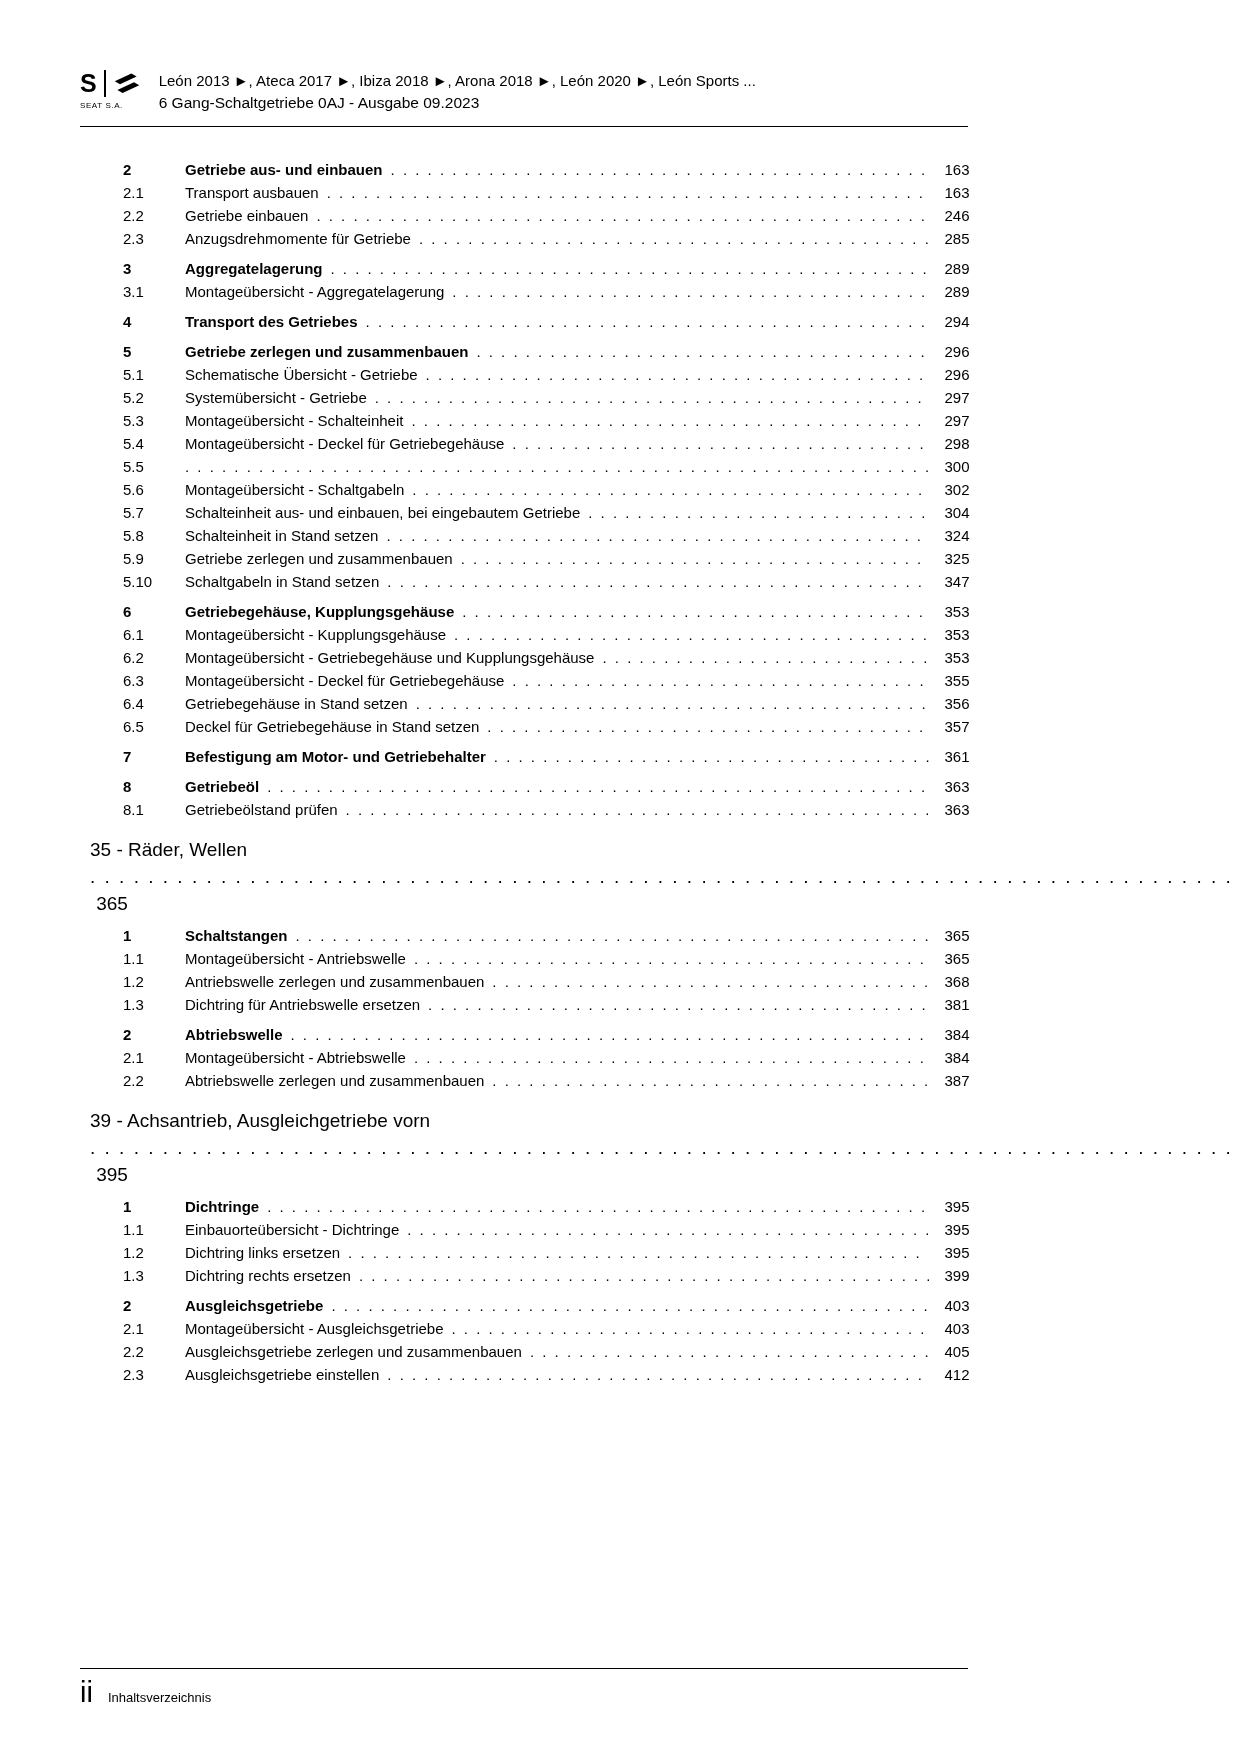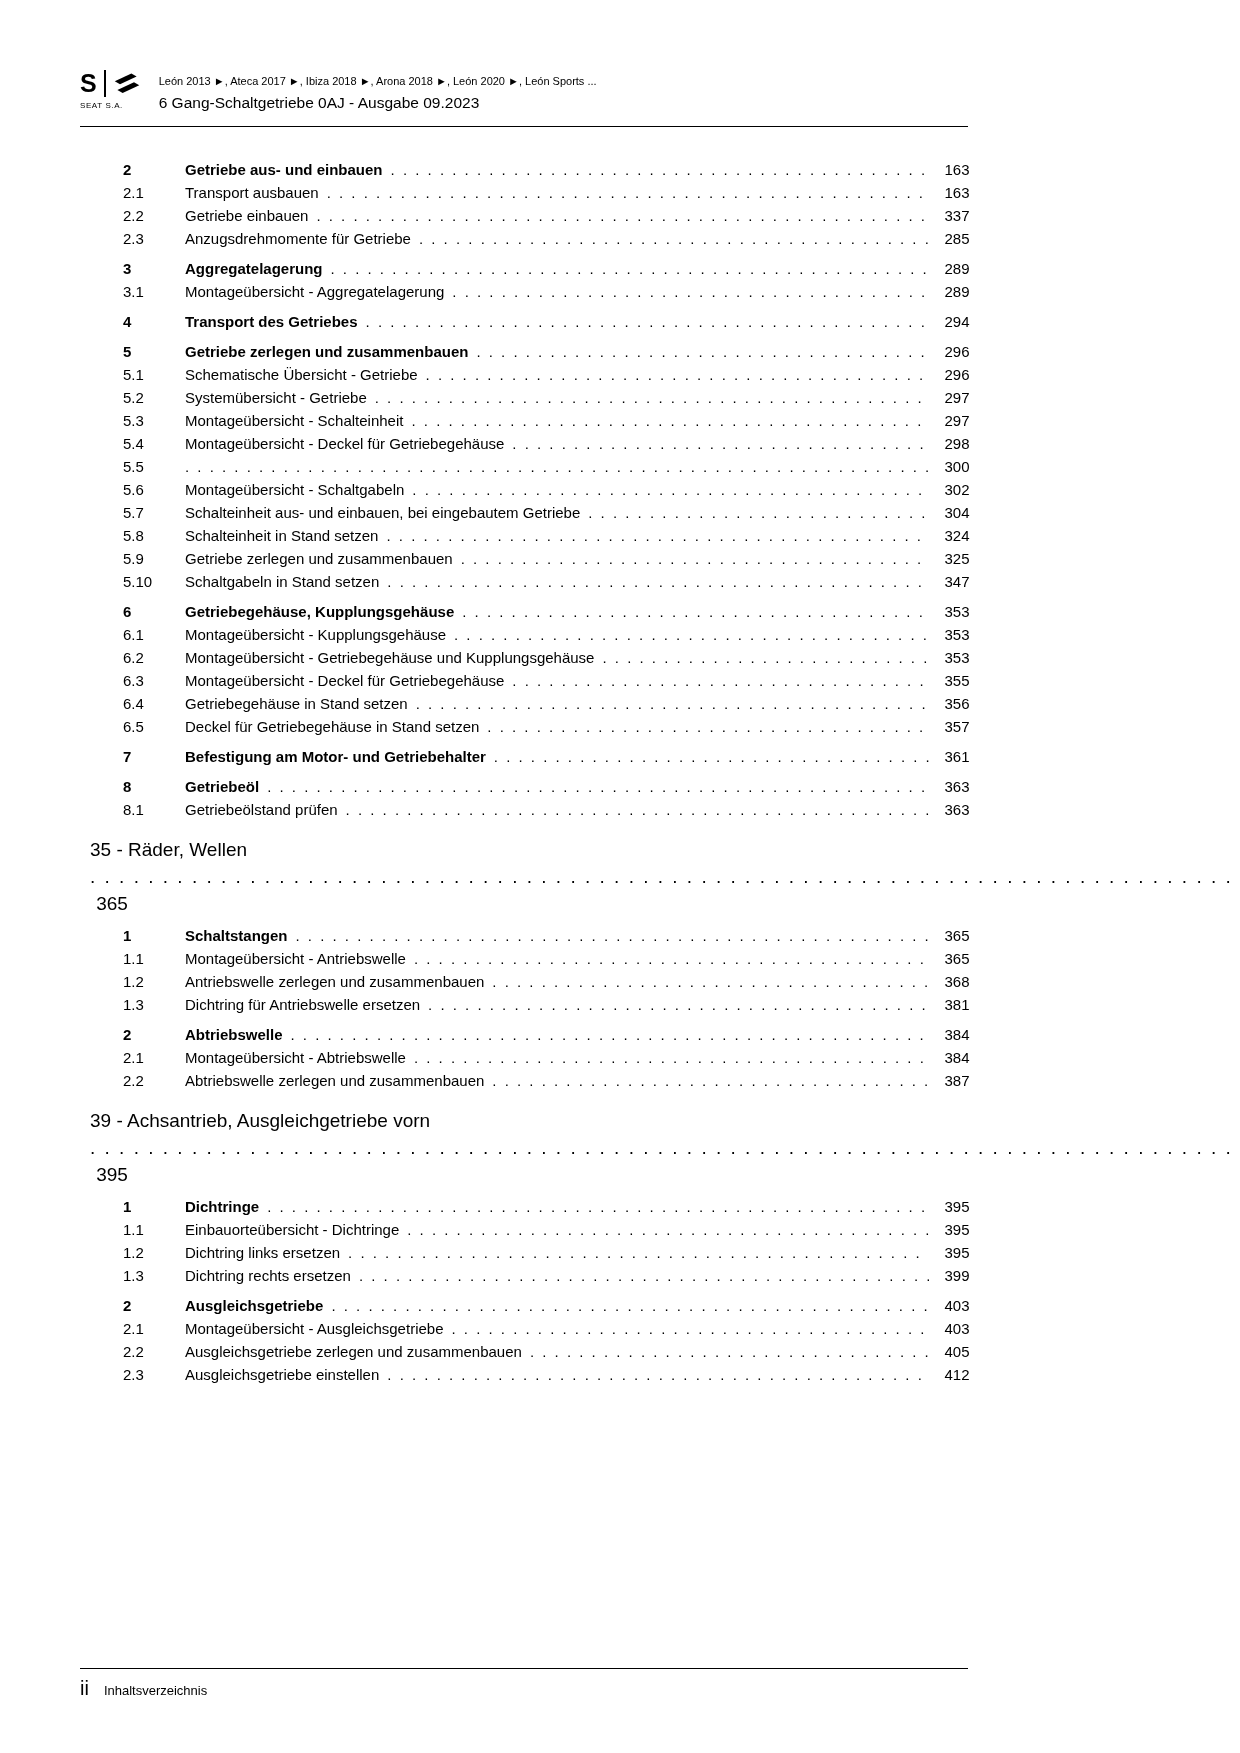--- a/index.html
+++ b/index.html
@@ -22,21 +22,21 @@
     display: flex;
     align-items: flex-start;
   }
   .logo-block { display: flex; flex-direction: column; margin-right: 18px; }
   .logo-top { display: flex; align-items: center; height: 30px; }
   .logo-s { font-weight: 700; font-size: 25px; line-height: 1; }
   .logo-divider { width: 2px; height: 27px; background: #000; margin: 0 7px; }
   .logo-emblem svg { display: block; }
   .brand { font-size: 8px; letter-spacing: 0.6px; margin-top: 3px; white-space: nowrap; }
   .header-text { padding-top: 2px; }
-  .models { font-size: 11px; line-height: 22px; white-space: nowrap; }
+  .models { font-size: 15px; line-height: 22px; white-space: nowrap; }
   .subtitle { font-size: 15.5px; line-height: 22px; white-space: nowrap; }
   .header-rule {
     position: absolute;
     left: 80px;
     top: 126px;
     width: 888px;
     border-top: 1.6px solid #000;
   }
 
   
@@ -99,21 +99,21 @@
   .footer {
     position: absolute;
     left: 80px;
     top: 1668px;
     width: 888px;
     border-top: 1.6px solid #000;
     padding-top: 9px;
     display: flex;
     align-items: baseline;
   }
-  .footer-page { font-size: 20px; line-height: 1; }
+  .footer-page { font-size: 29px; line-height: 1; }
   .footer-label { font-size: 13px; margin-left: 15px; }
 </style>
 </head>
 <body>
 
 <div class="page">
 
   <div class="header">
     <div class="logo-block">
       <div class="logo-top">
@@ -145,21 +145,21 @@
       <div class="toc-row entry">
       <span class="toc-num">2.1</span>
       <span class="toc-label">Transport ausbauen</span>
       <span class="toc-dots"></span>
       <span class="toc-page">163</span>
     </div>
       <div class="toc-row entry">
       <span class="toc-num">2.2</span>
       <span class="toc-label">Getriebe einbauen</span>
       <span class="toc-dots"></span>
-      <span class="toc-page">337</span>
+      <span class="toc-page">246</span>
     </div>
       <div class="toc-row entry">
       <span class="toc-num">2.3</span>
       <span class="toc-label">Anzugsdrehmomente für Getriebe</span>
       <span class="toc-dots"></span>
       <span class="toc-page">285</span>
     </div>
       <div class="toc-row section">
       <span class="toc-num">3</span>
       <span class="toc-label">Aggregatelagerung</span>

